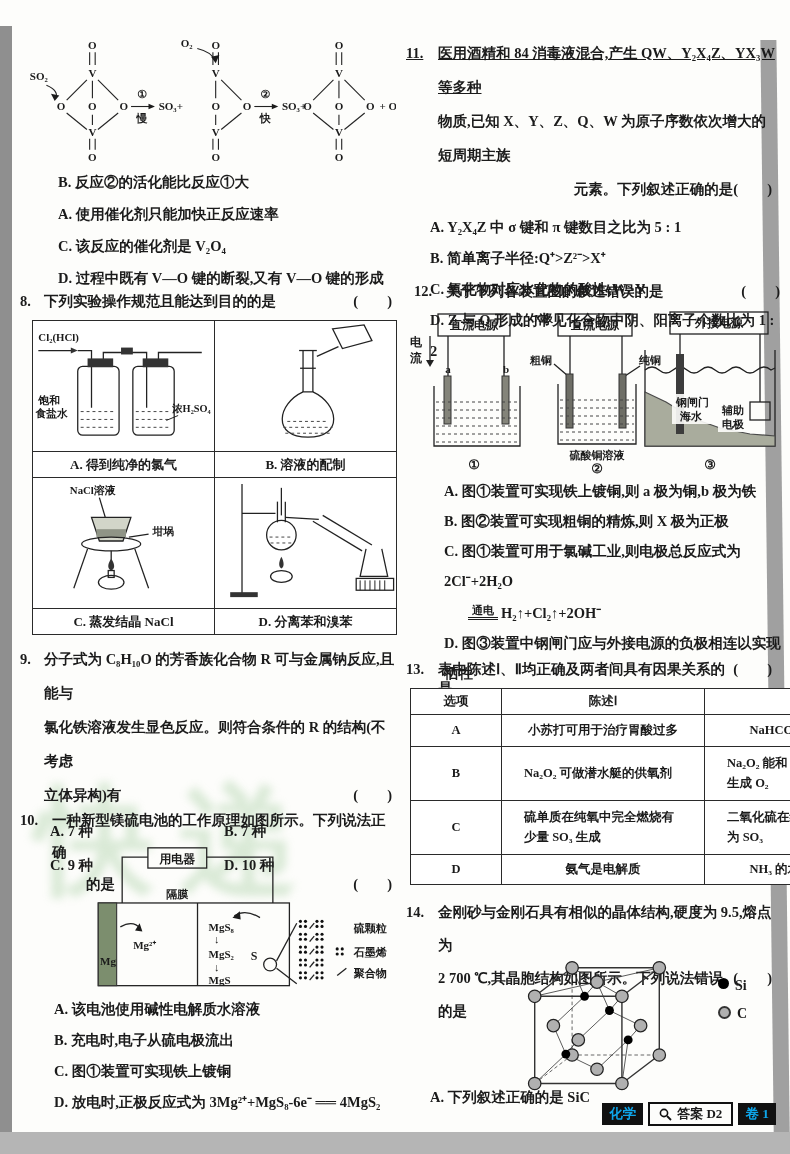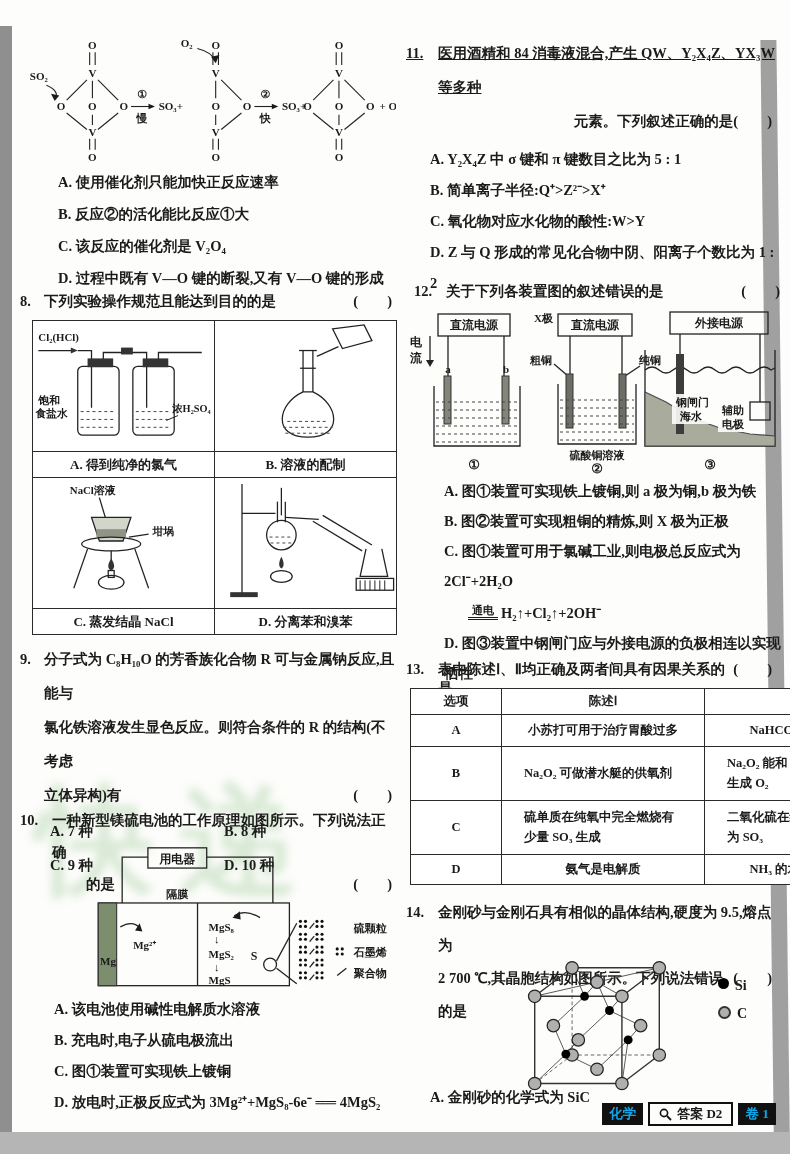--- a/index.html
+++ b/index.html
@@ -127,22 +127,22 @@
     <g font-size="12" text-anchor="start">
       <text x="2" y="52">SO₂</text>
       <text x="166" y="16">O₂</text>
       <text x="142" y="85">SO₃+</text>
       <text x="276" y="85">SO₃+</text>
       <text x="382" y="85">+ O</text>
     </g>
   </svg>
 
   <div class="blk lh32" style="left:28px;top:166px;width:370px;">
+    <div class="opt ind30">B. 反应②的活化能比反应①大</div>
     <div class="opt ind30">A. 使用催化剂只能加快正反应速率</div>
-    <div class="opt ind30">B. 反应②的活化能比反应①大</div>
     <div class="opt ind30">C. 该反应的催化剂是 V₂O₄</div>
     <div class="opt ind30">D. 过程中既有 V—O 键的断裂,又有 V—O 键的形成</div>
   </div>
 
   <div class="blk" style="left:20px;top:292px;width:378px;">
     <div class="qrow">
       <span class="qnum w1">8.</span>
       <span class="qtext">下列实验操作规范且能达到目的的是</span>
       <span class="bracket">(　　)</span>
     </div>
@@ -271,21 +271,21 @@
       <span class="qtext">分子式为 C₈H₁₀O 的芳香族化合物 R 可与金属钠反应,且能与</span>
     </div>
     <div class="line ind24" style="line-height:34px;">氯化铁溶液发生显色反应。则符合条件的 R 的结构(不考虑</div>
     <div class="qrow" style="line-height:34px;">
       <span class="qnum w1"></span>
       <span class="qtext">立体异构)有</span>
       <span class="bracket">(　　)</span>
     </div>
     <div class="optrow ind30" style="line-height:34px;margin-top:2px;">
       <span class="cell opt">A. 7 种</span>
-      <span class="cell opt">B. 8 种</span>
+      <span class="cell opt">B. 7 种</span>
     </div>
     <div class="optrow ind30" style="line-height:34px;">
       <span class="cell opt">C. 9 种</span>
       <span class="cell opt">D. 10 种</span>
     </div>
   </div>
 
   <div class="blk" style="left:20px;top:804px;width:378px;">
     <div class="qrow" style="line-height:32px;">
       <span class="qnum w2">10.</span>
@@ -367,20 +367,21 @@
     <div class="opt ind26">B. 充电时,电子从硫电极流出</div>
     <div class="opt ind26">C. 图①装置可实现铁上镀铜</div>
     <div class="opt ind26">D. 放电时,正极反应式为 3Mg²⁺+MgS₈-6e⁻ ══ 4MgS₂</div>
   </div>
 
   <div class="blk" style="left:406px;top:36px;width:372px;">
     <div class="qrow" style="line-height:34px;text-decoration:underline;">
       <span class="qnum w2">11.</span>
       <span class="qtext">医用酒精和 84 消毒液混合,产生 QW、Y₂X₄Z、YX₃W 等多种</span>
     </div>
+    <div class="line ind32" style="line-height:34px;">物质,已知 X、Y、Z、Q、W 为原子序数依次增大的短周期主族</div>
     <div class="qrow" style="line-height:34px;text-align:right;">
       <span class="qnum w2"></span>
       <span class="qtext">元素。下列叙述正确的是</span>
       <span class="bracket">(　　)</span>
     </div>
     <div class="lh31" style="margin-top:6px;">
       <div class="opt ind24">A. Y₂X₄Z 中 σ 键和 π 键数目之比为 5 : 1</div>
       <div class="opt ind24">B. 简单离子半径:Q⁺&gt;Z²⁻&gt;X⁺</div>
       <div class="opt ind24">C. 氧化物对应水化物的酸性:W&gt;Y</div>
       <div class="opt ind24">D. Z 与 Q 形成的常见化合物中阴、阳离子个数比为 1 : 2</div>
@@ -591,21 +592,21 @@
     <div class="legrow">
       <span class="db"></span>
       <span>Si</span>
     </div>
     <div class="legrow">
       <span class="dg"></span>
       <span>C</span>
     </div>
   </div>
 
-  <div class="blk opt" style="left:430px;top:1088px;width:340px;">A. 金刚砂的化学式为 SiC</div>
+  <div class="blk opt" style="left:430px;top:1088px;width:340px;">A. 下列叙述正确的是 SiC</div>
 
   <div class="blk footer" style="left:406px;top:1102px;width:370px;">
     <span class="fbadge">化学</span>
     <span class="fbox">
       <svg width="13" height="13" viewBox="0 0 13 13">
         <circle cx="5" cy="5" r="3.6" fill="none" stroke="#111" stroke-width="1.6"></circle>
         <line x1="8" y1="8" x2="12" y2="12" stroke="#111" stroke-width="1.8"></line>
       </svg>
       <span>答案 D2</span>
     </span>

